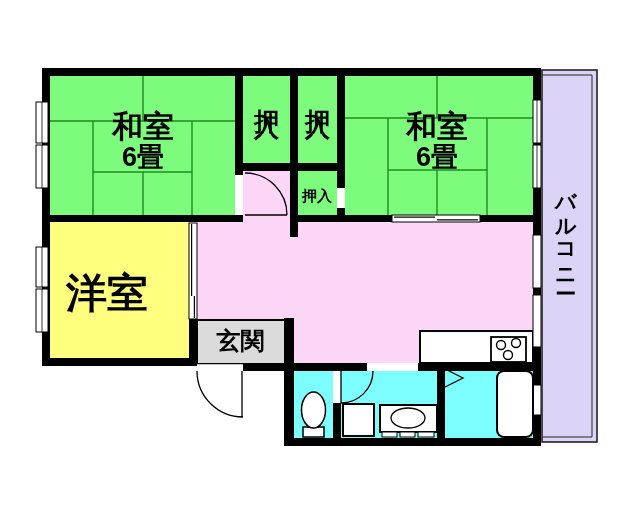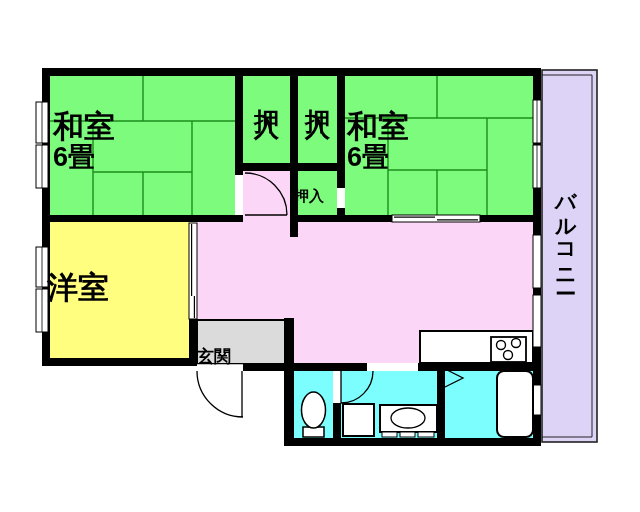--- a/index.html
+++ b/index.html
@@ -1,19 +1,19 @@
 <!DOCTYPE html>
 <html><head>
 <meta charset="utf-8">
 <style>
   html,body{margin:0;padding:0;background:#fff;}
   #canvas{position:relative;width:640px;height:512px;background:#fff;overflow:hidden;
           font-family:"Liberation Sans","DejaVu Sans",sans-serif;}
   #plan-svg{position:absolute;left:0;top:0;}
-  .lbl{position:absolute;color:#000;font-weight:600;line-height:1.08;
+  .lbl{position:absolute;text-align:center;color:#000;font-weight:600;line-height:1.08;
        white-space:nowrap;}
   .vtext{writing-mode:vertical-rl;text-orientation:upright;white-space:normal;
          letter-spacing:2px;text-align:start;}
 </style>
 </head>
 <body>
 
 <div id="canvas">
 
 <svg id="plan-svg" width="640" height="512" viewBox="0 0 640 512">
@@ -144,20 +144,20 @@
     <div style="font-size:31px;">和室</div>
     <div style="font-size:27px;">6畳</div>
   </div>
 
   <div class="lbl vtext" style="left:253px;top:89px;font-size:25px;letter-spacing:4px;">押入</div>
 
   <div class="lbl vtext" style="left:304px;top:89px;font-size:25px;letter-spacing:4px;">押入</div>
 
   <div class="lbl" style="left:294px;top:188px;width:46px;font-size:15px;">押入</div>
 
-  <div class="lbl" style="left:47px;top:271px;width:120px;font-size:31px;">洋室</div>
+  <div class="lbl" style="left:47px;top:271px;width:120px;font-size:41px;">洋室</div>
 
-  <div class="lbl" style="left:197px;top:328px;width:87px;font-size:17px;margin-top:20px;">玄関</div>
+  <div class="lbl" style="left:197px;top:328px;width:87px;font-size:24px;">玄関</div>
 
 
   <div class="lbl vtext" style="left:554px;top:178px;font-size:21px;">バルコニー</div>
 
 </div>
 
 </body></html>

